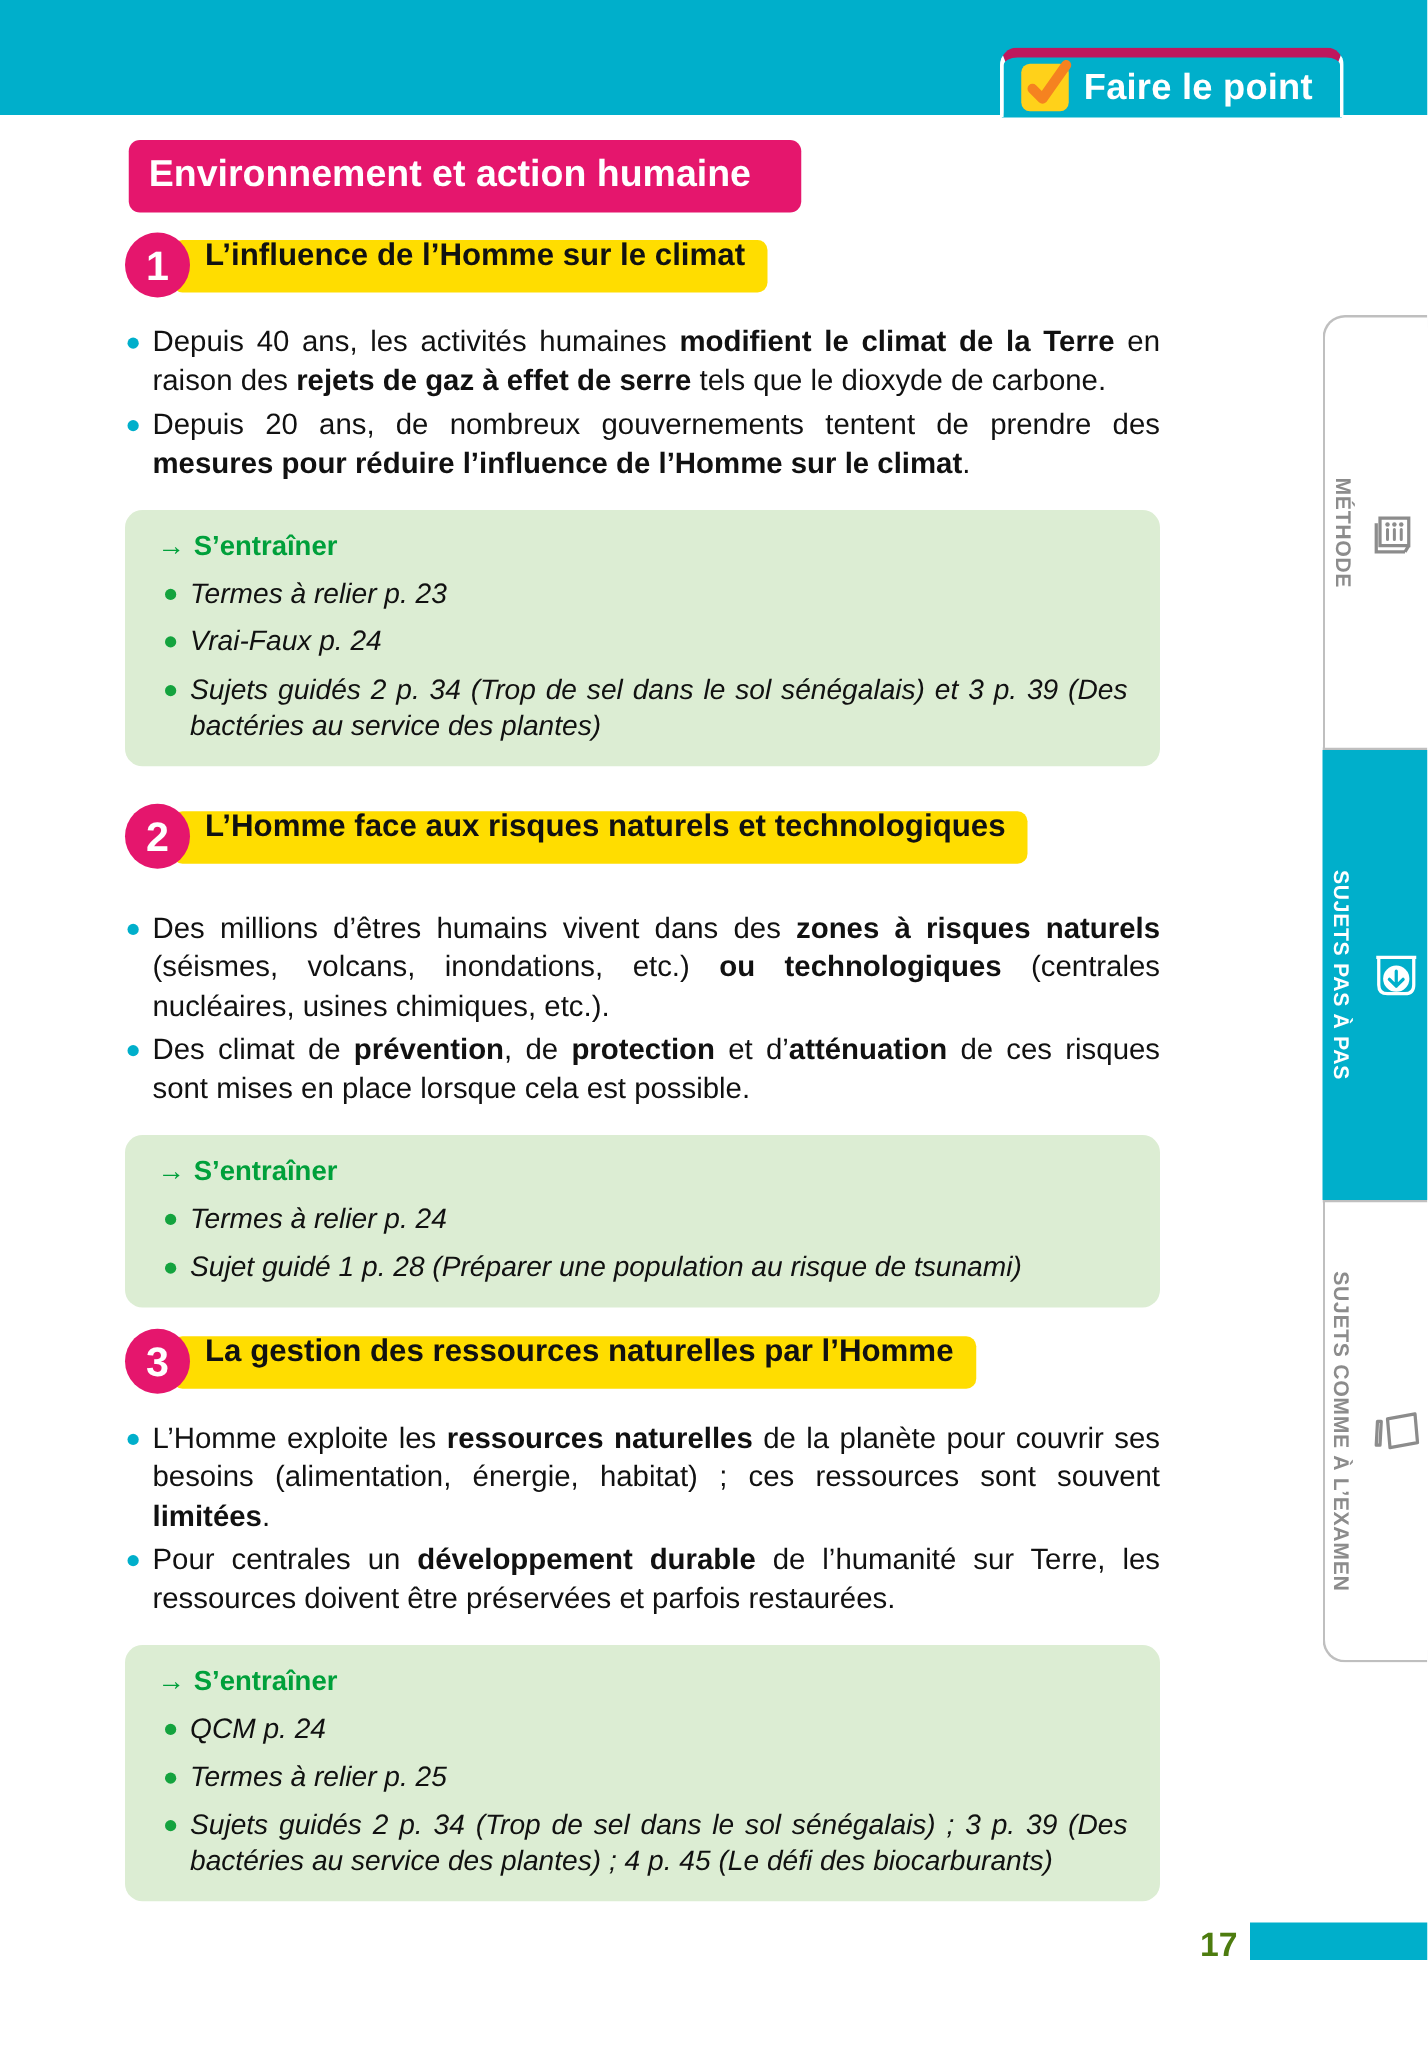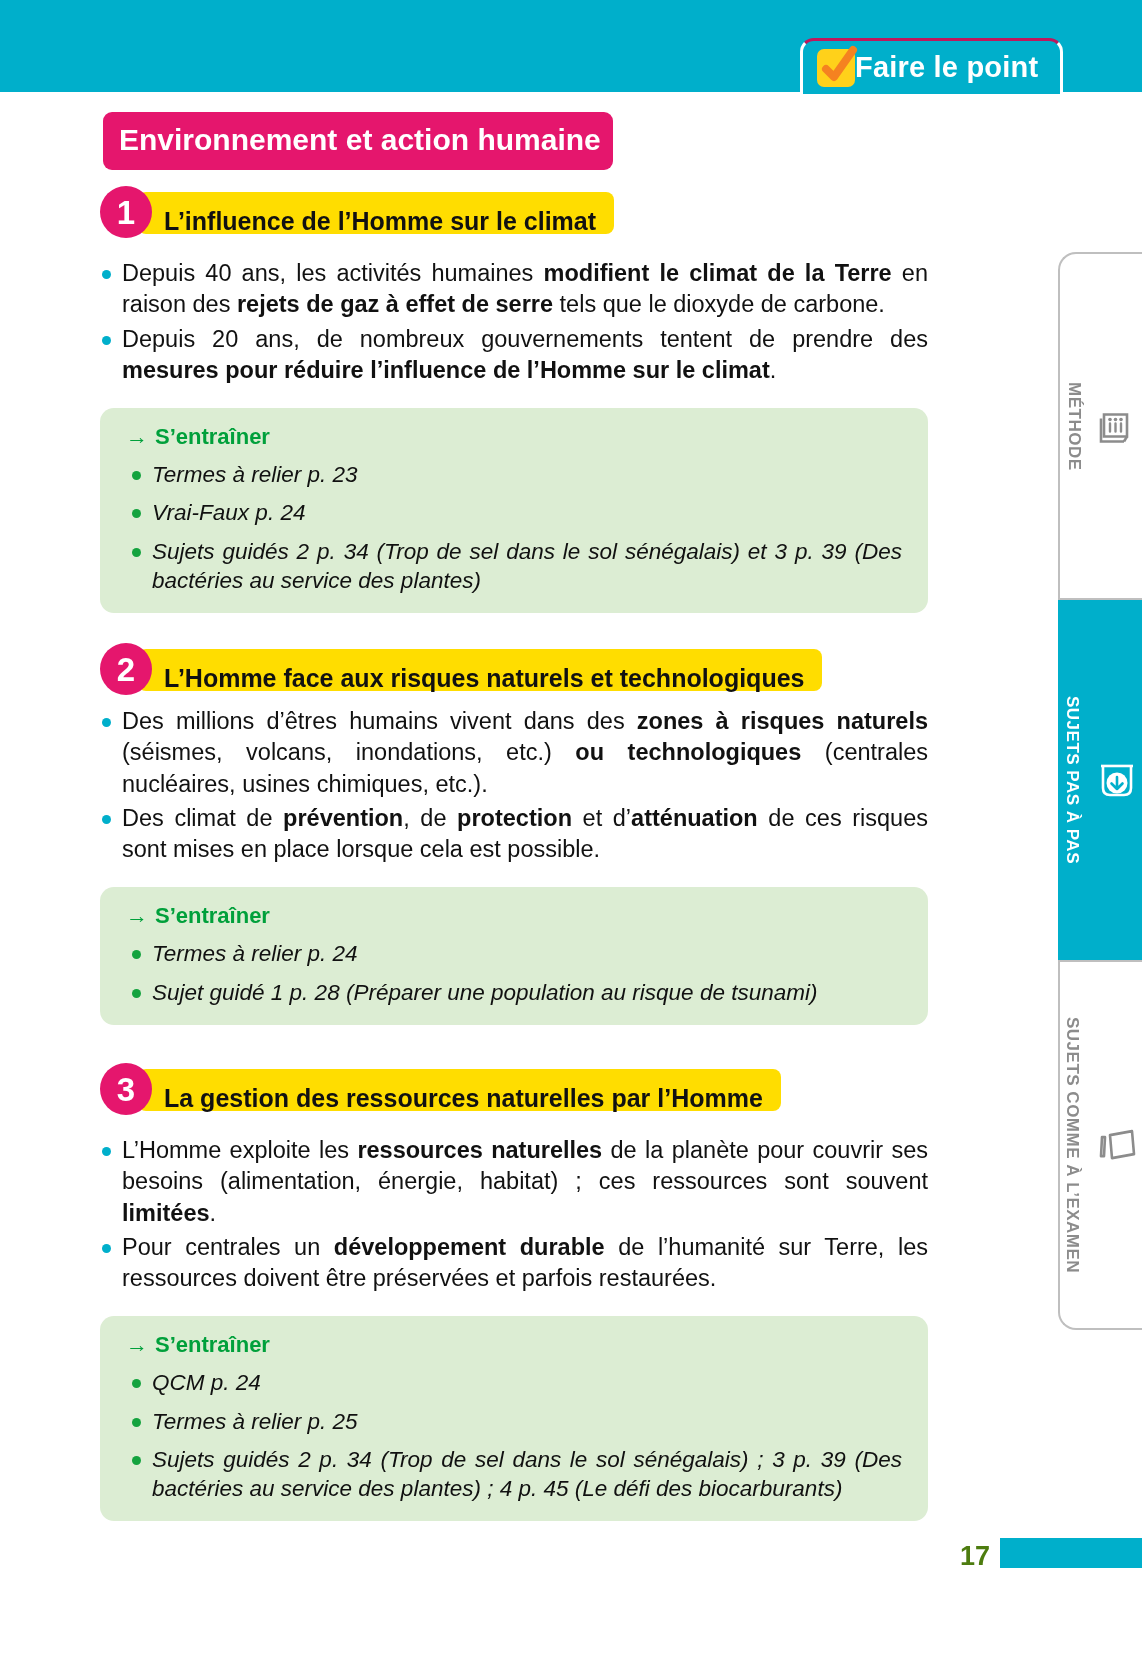--- a/index.html
+++ b/index.html
@@ -20,27 +20,28 @@
     left: 0; top: 0;
     width: 1142px; height: 92px;
     background: #00AFCB;
   }
   #faire-le-point-tab {
     position: absolute;
     left: 800px; top: 38px;
     height: 56px;
     padding: 0 22px 0 14px;
     background: #00AFCB;
-    border-top: 3px solid #be185d;
+    border-top: 8px solid #be185d;
     border-left: 3px solid #ffffff;
     border-right: 3px solid #ffffff;
     border-top-left-radius: 14px;
     border-top-right-radius: 14px;
     display: flex;
     align-items: center;
+    gap: 12px;
   }
   #faire-le-point-tab .tab-label {
     color: #ffffff;
     font-size: 29px;
     font-weight: bold;
     letter-spacing: .2px;
     white-space: nowrap;
   }
   .check-icon {
     width: 38px; height: 38px;
@@ -60,21 +61,21 @@
   }
 
   
   #main-title {
     position: absolute;
     left: 103px; top: 20px;
     background: #E5166D;
     color: #ffffff;
     font-size: 30px;
     font-weight: bold;
-    padding: 11px 12px 13px 16px;
+    padding: 11px 40px 13px 16px;
     border-radius: 9px;
     display: inline-block;
     white-space: nowrap;
   }
 
   
   .section { position: absolute; left: 0; width: 1000px; }
 
   .section-head {
     position: relative;
@@ -97,21 +98,21 @@
     line-height: 1;
   }
   .head-chip {
     position: absolute;
     left: 38px; top: 2px;
     height: 42px;
     background: #FFDD00;
     border-radius: 8px;
     padding: 0 18px 0 26px;
     display: flex;
-    align-items: flex-end;
+    align-items: flex-start;
     z-index: 1;
   }
   .head-chip span {
     font-size: 25px;
     font-weight: bold;
     color: #111111;
     white-space: nowrap;
     line-height: 1;
   }
 
@@ -283,21 +284,21 @@
     </div>
   </div>
 
   <div class="section" id="section-2" style="top:555px;">
     <div class="section-head">
       <div class="badge-num">2</div>
       <div class="head-chip">
         <span>L’Homme face aux risques naturels et technologiques</span>
       </div>
     </div>
-    <ul class="bullets" style="margin:13px 0 0 100px; width:828px;">
+    <ul class="bullets" style="margin:34px 0 0 100px; width:828px;">
       <li><span>Des millions d’êtres humains vivent dans des </span><b>zones à risques naturels</b><span> (séismes, volcans, inondations, etc.) </span><b>ou technologiques</b><span> (centrales nucléaires, usines chimiques, etc.).</span></li>
       <li><span>Des climat de </span><b>prévention</b><span>, de </span><b>protection</b><span> et d’</span><b>atténuation</b><span> de ces risques sont mises en place lorsque cela est possible.</span></li>
     </ul>
     <div class="practice-box" style="margin:22px 0 0 100px; width:828px;">
       <div class="practice-title">
         <span class="arrow-glyph">→</span>
         <span>S’entraîner</span>
       </div>
       <ul class="practice-list">
         <li>Termes à relier p. 24</li>

